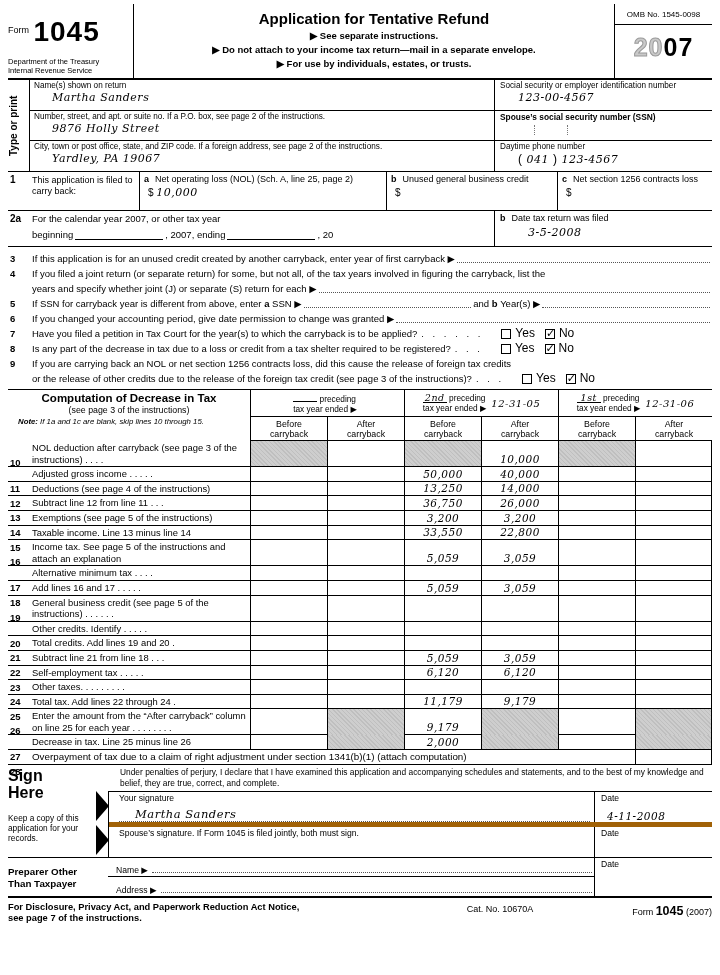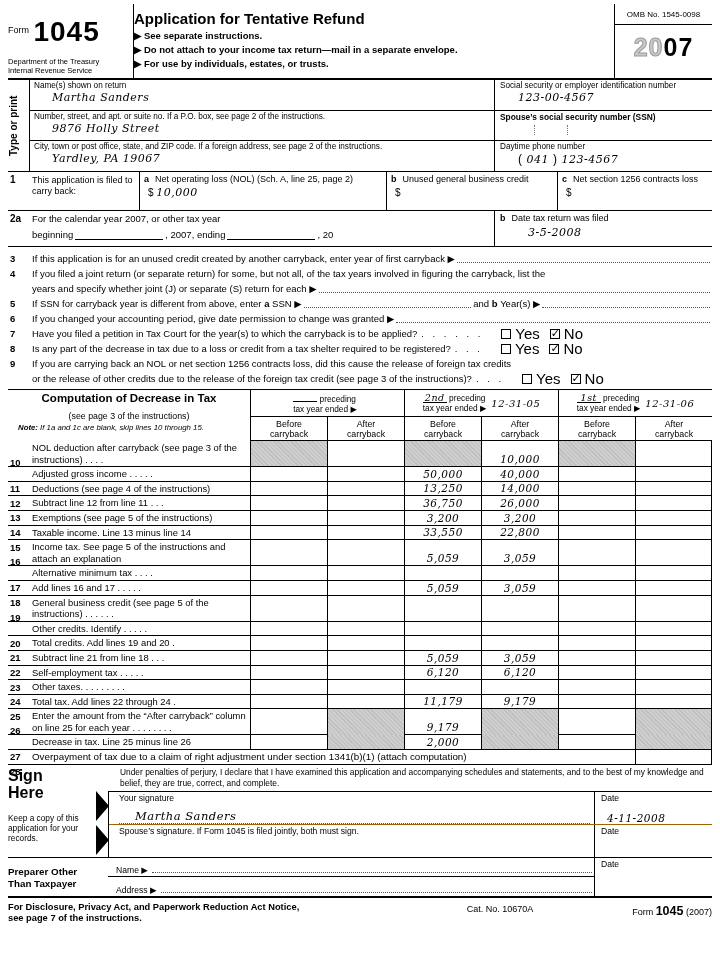--- a/index.html
+++ b/index.html
@@ -11,21 +11,21 @@
     padding:4px 8px 0 8px; overflow:hidden;
   }
   .hand { font-family:"DejaVu Serif", serif; font-style:italic; letter-spacing:.5px; }
 
   
   .hdr { display:grid; grid-template-columns:125px 1fr 97px; border-bottom:2px solid #000; height:76px; }
   .hdr-left { padding-top:12px; position:relative; }
   .form-word { display:inline-block; font-size:9px; vertical-align:8px; }
   .form-num  { display:inline-block; font-size:28px; font-weight:bold; letter-spacing:1px; }
   .agency { font-size:7.5px; line-height:9px; margin-top:9px; }
-  .hdr-center { border-left:1.5px solid #000; border-right:1.5px solid #000; text-align:left; padding-top:6px; }
+  .hdr-center { border-left:1.5px solid #000; border-right:1.5px solid #000; text-align:center; padding-top:6px; }
   .hdr-title { font-size:15px; font-weight:bold; }
   .hdr-bullet { font-size:9.5px; font-weight:bold; margin-top:3px; }
   .hdr-right { text-align:center; }
   .omb { font-size:8px; padding:6px 2px 5px 2px; border-bottom:1.5px solid #000; }
   .yearbox { padding-top:8px; font-size:25px; font-weight:bold; letter-spacing:1px; }
   .y-out { color:#c9c9c9; -webkit-text-stroke:1px #9a9a9a; }
 
   
   .identity { display:flex; border-bottom:1.5px solid #000; height:92px; }
   .typeprint { width:21px; writing-mode:vertical-rl; transform:rotate(180deg);
@@ -68,28 +68,28 @@
   .q .qnum { width:24px; font-weight:bold; flex-shrink:0; padding-left:2px; }
   .q .qtext { white-space:nowrap; }
   .q .qwrap { }
   .leader { flex:1; border-bottom:1.5px dotted #555; margin:0 2px 2px 2px; min-width:10px; }
   .qcont { padding-left:24px; }
   .dots { letter-spacing:3px; margin:0 4px; color:#000; }
   .cbgroup { display:flex; align-items:center; flex-shrink:0; margin-left:4px; }
   .cb { width:10px; height:10px; border:1.2px solid #000; display:inline-block; margin:0 4px 0 10px;
         position:relative; background:#fff; }
   .cb.checked::after { content:"✓"; position:absolute; left:0px; top:-3px; font-size:11px; }
-  .cblabel { font-size:15px; }
+  .cblabel { font-size:12px; }
 
   
   .calc { }
   .thead { display:grid; grid-template-columns:242px repeat(6,77px); grid-template-rows:27px 24px; }
   .thead-left { grid-row:1 / 3; padding:2px 2px 0 2px; text-align:center; }
   .t-title { font-size:11.5px; font-weight:bold; }
-  .t-sub { font-size:8.8px; margin-top:7px; }
+  .t-sub { font-size:8.8px; margin-top:1px; }
   .t-note { font-size:7.8px; font-style:italic; text-align:left; margin-top:2px;padding-left:8px; }
   .t-note b { font-style:italic; }
   .tgroup { grid-column:span 2; border-left:1px solid #000; border-bottom:1px solid #000;
             display:flex; align-items:center; justify-content:center; padding:1px 1px; }
   .tg-lines { font-size:8.3px; line-height:10px; text-align:left; }
   .tg-ord { display:inline-block; min-width:24px; border-bottom:1px solid #000; text-align:center;
             font-size:9.5px; height:10px; }
   .tg-ord .hand { font-size:9.5px; }
   .tg-date { font-size:10px; margin-left:5px; }
   .tsub { border-left:1px solid #000; border-bottom:1.5px solid #000; font-size:8.8px; line-height:10px;
@@ -112,21 +112,21 @@
   .row28 .tcell { border-bottom:1.5px solid #000; }
 
   
   .sign { display:flex; height:93px; border-bottom:1.5px solid #000; position:relative; }
   .sign-left { width:100px; padding-top:2px; }
   .sign-title { font-size:16px; font-weight:bold; line-height:17px; }
   .sign-keep { font-size:8.3px; line-height:10px; margin-top:12px; width:78px; }
   .sign-right { flex:1; display:flex; flex-direction:column; }
   .perjury { font-size:8.4px; line-height:11px; padding:2px 2px 0 12px; height:26px; }
   .sigrows { flex:1; border-left:1px solid #000; border-top:1px solid #000; display:flex; flex-direction:column; }
-  .sigrow { display:flex; border-bottom:1px solid #a16207; flex:1; }
+  .sigrow { display:flex; border-bottom:5px solid #a16207; flex:1; }
   .sigrow:last-child { border-bottom:none; }
   .sigmain { flex:1; padding:1px 4px 0 10px; display:flex; flex-direction:column; }
   .sigfield-label { font-size:8.6px; }
   .sigline { margin-top:auto; border-bottom:1px dotted #555; font-size:11.5px; padding-left:16px; }
   .sigdate { width:118px; border-left:1px solid #000; padding:1px 0 0 6px; display:flex; flex-direction:column; }
   .sigdate .hand { font-size:10.5px; margin-top:auto; padding-left:6px; }
   .arrowmark { position:absolute; left:88px; width:0; height:0;
     border-top:15px solid transparent; border-bottom:15px solid transparent; border-left:13px solid #000; }
   .arrow1 { top:26px; } .arrow2 { top:60px; }
 

